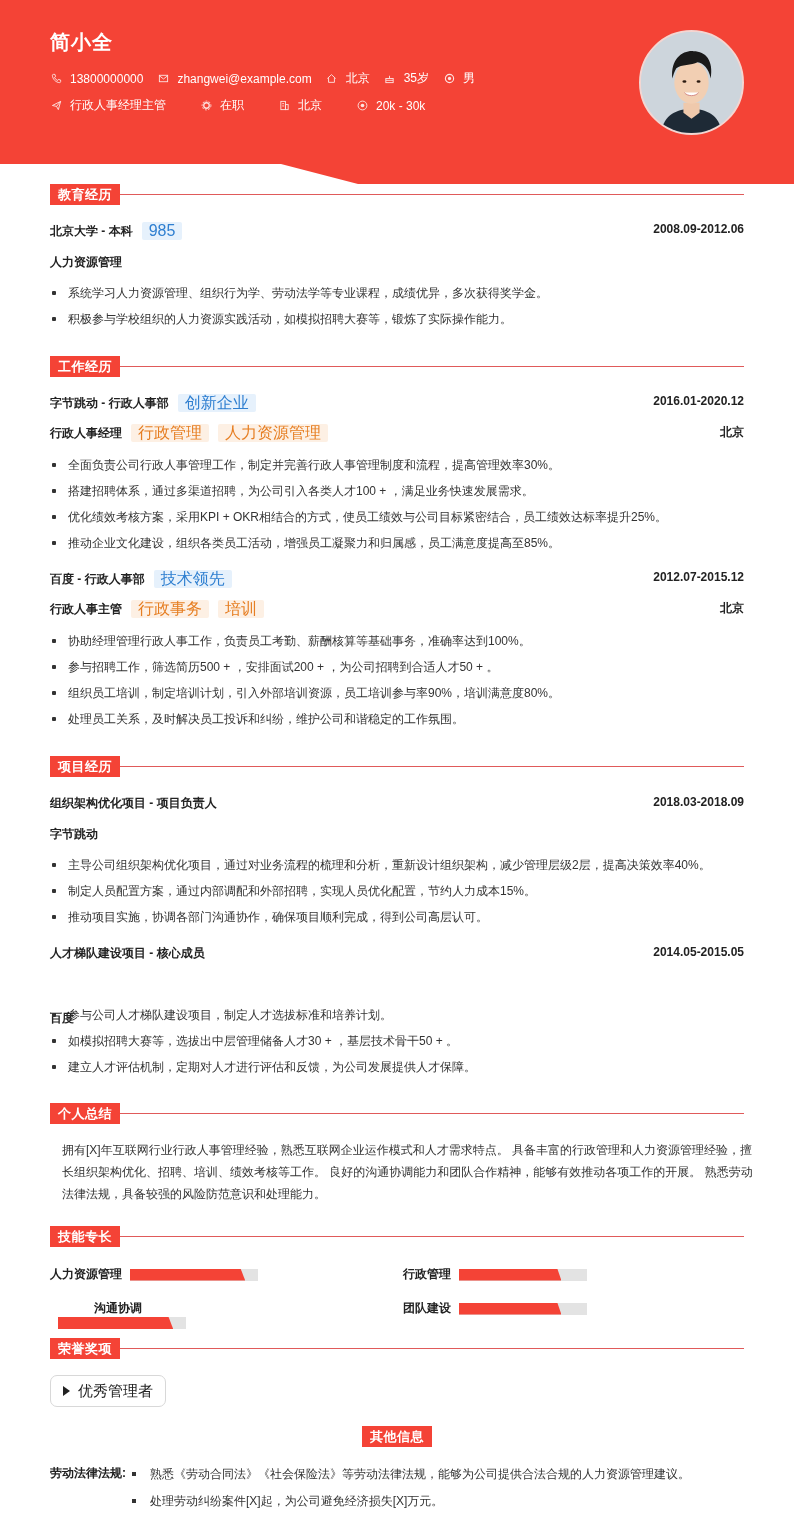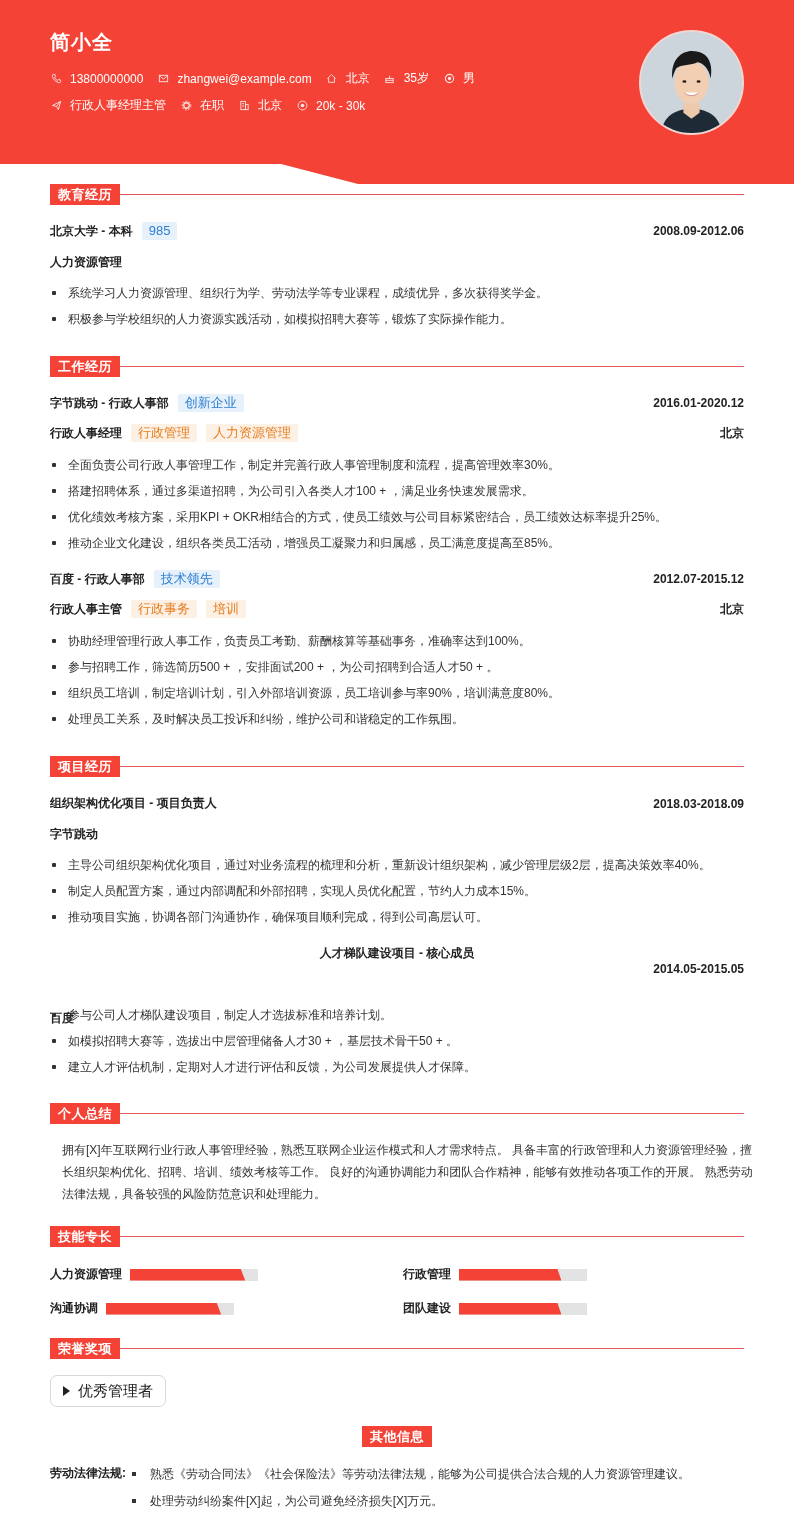--- a/index.html
+++ b/index.html
@@ -6,40 +6,40 @@
   body {
     width: 794px; height: 1527px; background: #ffffff; position: relative; overflow: hidden;
     font-family: "Liberation Sans", "DejaVu Sans", sans-serif; color: #222; font-size: 12px;
   }
   .header-bg { position: absolute; left: 0; top: 0; width: 794px; height: 184px; }
   .header-bg svg { display: block; }
   .header { position: absolute; left: 50px; top: 0; width: 560px; color: #fff; }
   .name { position: absolute; top: 29px; left: 0; font-size: 20px; font-weight: bold; letter-spacing: 1px; white-space: nowrap; }
   .info-row { position: absolute; left: 0; display: flex; align-items: center; white-space: nowrap; font-size: 12px; color: #fff; }
   .info-row.r1 { top: 70px; }
-  .info-row.r2 { top: 97px; }
+  .info-row.r2 { top: 97px; gap: 20px; }
   .info-item { display: flex; align-items: center; margin-right: 14px; }
   .info-item .ico { width: 12px; height: 12px; margin-right: 8px; display: inline-flex; align-items: center; justify-content: center; opacity: 0.85; }
   .info-item .ico svg { width: 11px; height: 11px; }
   .avatar {
     position: absolute; left: 639px; top: 30px; width: 105px; height: 105px; border-radius: 50%;
     border: 2px solid #f3d6d2; background: #cfd6dd; overflow: hidden;
   }
   .avatar svg { width: 100%; height: 100%; display: block; }
 
   .section-title { position: absolute; left: 50px; width: 694px; height: 20px; display: flex; align-items: center; }
   .section-title .label {
     background: #f44336; color: #ffffff; font-size: 13px; font-weight: bold; padding: 0 8px; height: 21px; line-height: 21px; letter-spacing: 0.5px;
   }
   .section-title .line { flex: 1; height: 1px; background: #e05a5a; }
 
-  .row { position: absolute; left: 50px; width: 694px; display: flex; align-items: center; font-size: 12px; white-space: nowrap; }
+  .row { position: absolute; left: 50px; width: 694px; display: flex; font-size: 12px; white-space: nowrap; }
   .row .left { display: flex; align-items: center; font-weight: bold; color: #222; }
   .row .right { margin-left: auto; font-weight: bold; color: #222; }
-  .tag { font-weight: normal; font-size: 13px; padding: 0 7px; height: 18px; line-height: 18px; margin-left: 9px; border-radius: 2px; }
+  .tag { font-weight: normal; font-size: 16px; padding: 0 7px; height: 18px; line-height: 18px; margin-left: 9px; border-radius: 2px; }
   .tag.blue { background: #e6f1fc; color: #2f7fd0; }
   .tag.orange { background: #fdf0e4; color: #e67e22; }
   .sub { position: absolute; left: 50px; font-weight: bold; font-size: 12px; white-space: nowrap; }
 
   .bullets { position: absolute; left: 50px; width: 700px; list-style: none; }
   .bullets li { position: relative; padding-left: 18px; height: 26px; line-height: 18px; font-size: 12px; color: #333; white-space: nowrap; }
   .bullets li::before { content: ""; position: absolute; left: 2px; top: 7px; width: 4px; height: 4px; background: #333; border-radius: 1px; }
 
   .summary { position: absolute; left: 50px; top: 1139px; width: 696px; font-size: 12px; line-height: 22px; color: #333; margin-left: 12px; }
 
@@ -247,21 +247,21 @@
     </div>
   <div class="right">2018.03-2018.09</div>
 </div>
 <div class="sub" style="top:826px;">字节跳动</div>
 <ul class="bullets" style="top:856px;">
   <li>主导公司组织架构优化项目，通过对业务流程的梳理和分析，重新设计组织架构，减少管理层级2层，提高决策效率40%。</li>
   <li>制定人员配置方案，通过内部调配和外部招聘，实现人员优化配置，节约人力成本15%。</li>
   <li>推动项目实施，协调各部门沟通协作，确保项目顺利完成，得到公司高层认可。</li>
 </ul>
 
-<div class="row" style="top:945px;flex-direction:column;">
+<div class="row" style="top:945px;">
   <div class="left">
       <span>人才梯队建设项目 - 核心成员</span>
     </div>
   <div class="right">2014.05-2015.05</div>
 </div>
 <div class="sub" style="top:1010px;font-family:Liberation Serif, serif;">百度</div>
 <ul class="bullets" style="top:1006px;">
   <li>参与公司人才梯队建设项目，制定人才选拔标准和培养计划。</li>
   <li>如模拟招聘大赛等，选拔出中层管理储备人才30 + ，基层技术骨干50 + 。</li>
   <li>建立人才评估机制，定期对人才进行评估和反馈，为公司发展提供人才保障。</li>
@@ -282,21 +282,21 @@
   <span class="bar">
       <span class="fill" style="width:90%;"></span>
     </span>
 </div>
 <div class="skill" style="left:403px; top:1266px;">
   <span>行政管理</span>
   <span class="bar">
       <span class="fill" style="width:80%;"></span>
     </span>
 </div>
-<div class="skill" style="left:50px; top:1300px;">
+<div class="skill" style="left:50px; top:1300px;flex-direction:column;">
   <span>沟通协调</span>
   <span class="bar">
       <span class="fill" style="width:90%;"></span>
     </span>
 </div>
 <div class="skill" style="left:403px; top:1300px;">
   <span>团队建设</span>
   <span class="bar">
       <span class="fill" style="width:80%;"></span>
     </span>

